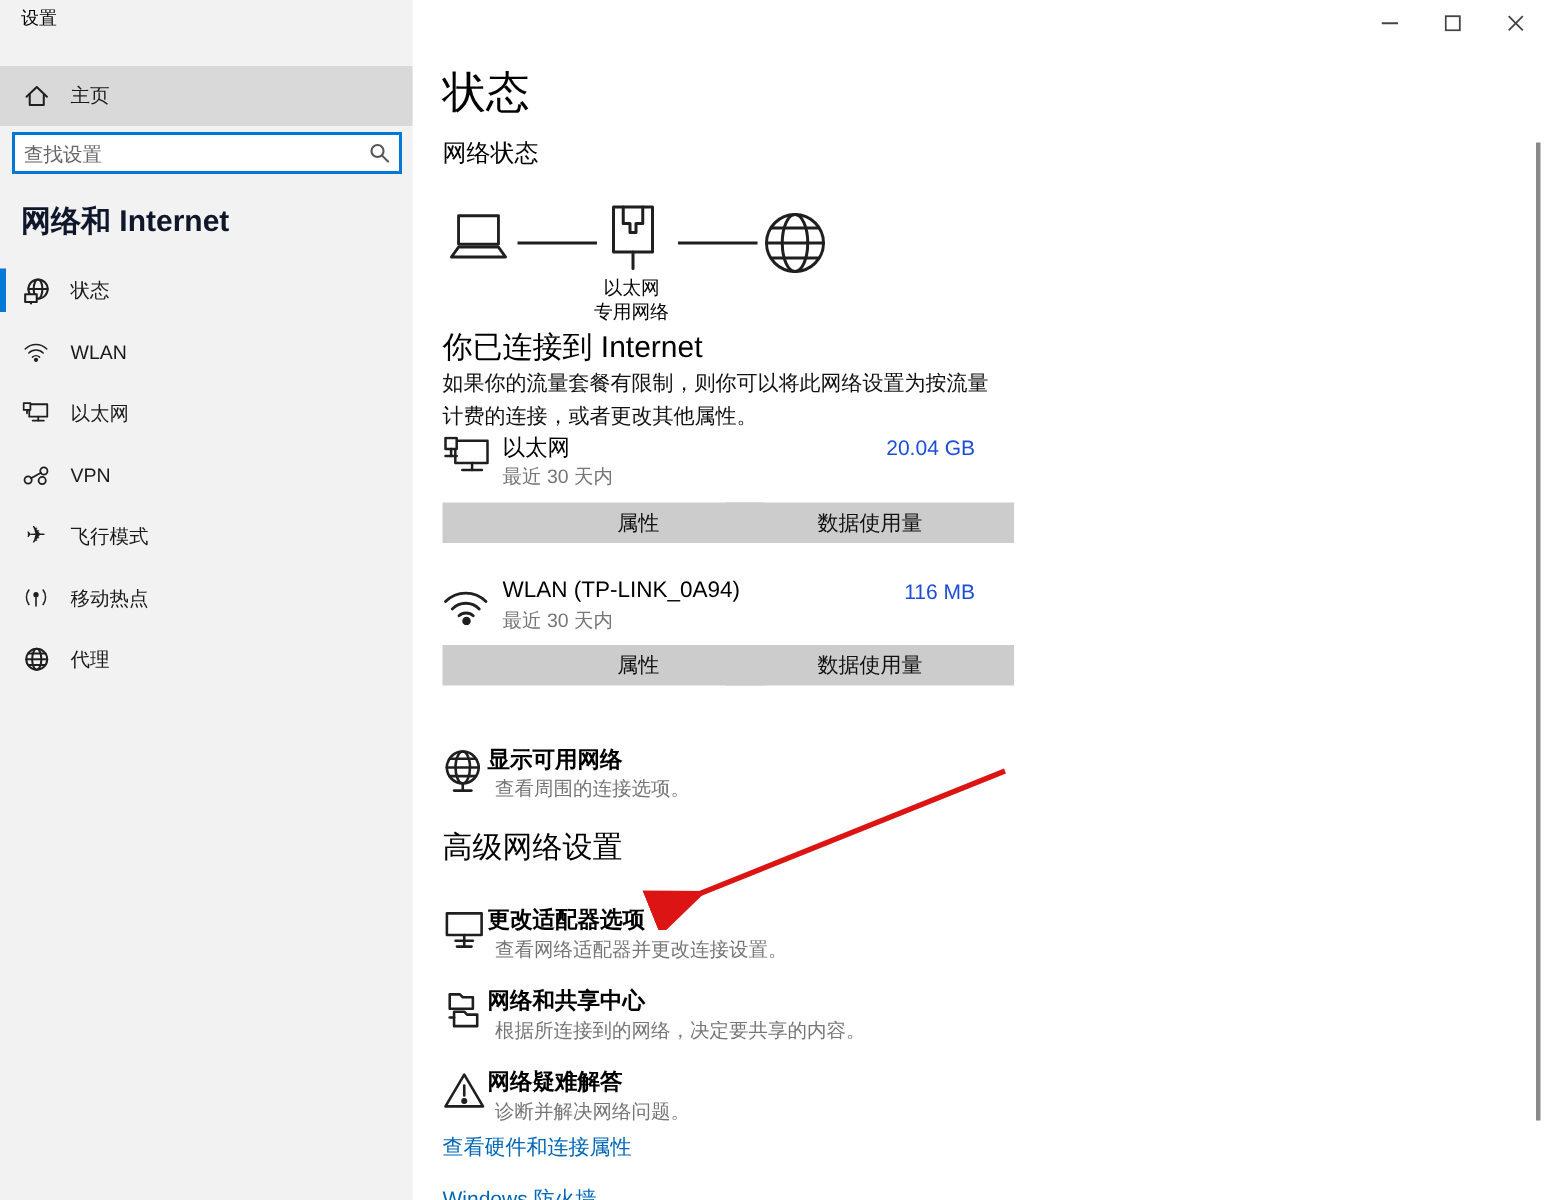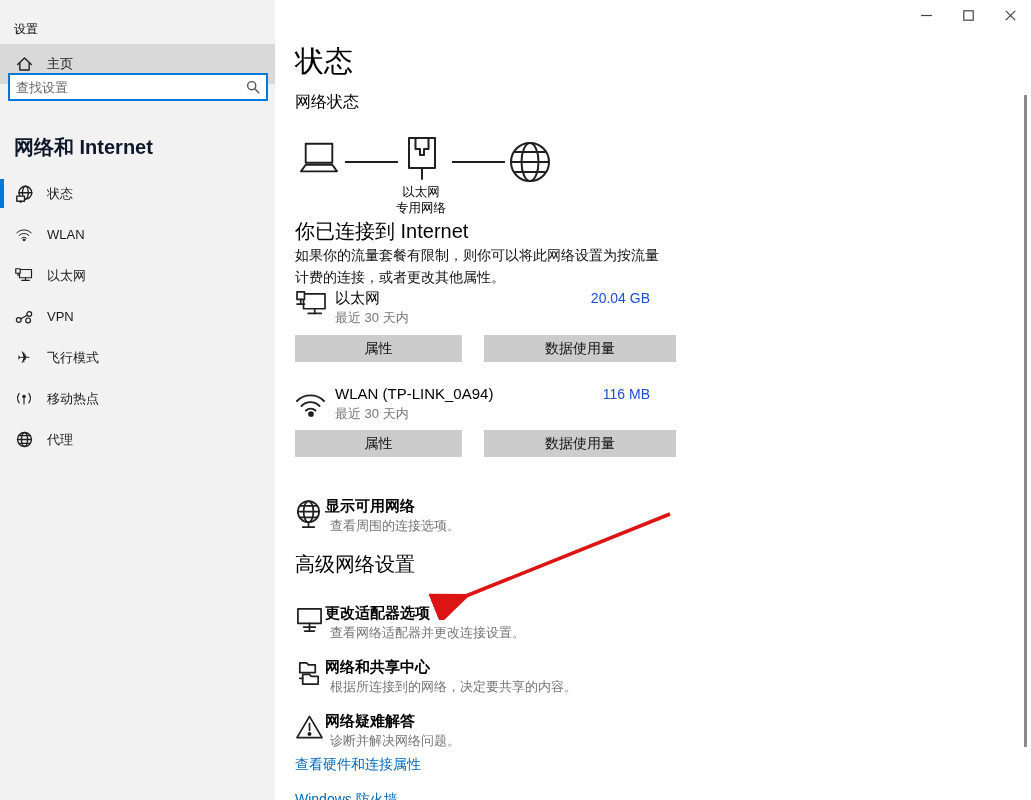--- a/index.html
+++ b/index.html
@@ -2,29 +2,29 @@
 <html><head>
 <meta charset="utf-8">
 <style>
   html,body{margin:0;padding:0;background:#fff;}
   .screen{position:relative;width:1031px;height:800px;background:#ffffff;overflow:hidden;
           font-family:"Liberation Sans","DejaVu Sans",sans-serif;color:#1a1a1a;}
   svg{display:block;}
   .icon{stroke:#1f1f1f;fill:none;stroke-width:1.6;stroke-linecap:round;stroke-linejoin:round;}
 
   
-  .win-title{position:absolute;left:14px;top:21px;font-size:12px;color:#000;}
+  .win-title{position:absolute;left:14px;top:4px;font-size:12px;color:#000;}
   .win-controls{position:absolute;right:0;top:0;display:flex;}
   .win-btn{width:42px;height:30px;display:flex;align-items:center;justify-content:center;color:#444;font-size:13px;}
 
   
   .sidebar{position:absolute;left:0;top:0;width:275px;height:800px;background:#f2f2f2;}
   .home-row{position:absolute;left:0;top:44px;width:275px;height:40px;background:#d9d9d9;
             display:flex;align-items:center;gap:13px;padding-left:14px;box-sizing:border-box;font-size:13px;}
-  .search-box{position:absolute;left:8px;top:73px;width:260px;height:28px;background:#fff;
+  .search-box{position:absolute;left:8px;top:88px;width:260px;height:28px;background:#fff;
               border:2px solid #0078d7;box-sizing:border-box;display:flex;align-items:center;}
   .search-input{flex:1;height:100%;border:none;outline:none;background:transparent;
                 font-size:13px;padding:0 2px 0 6px;font-family:inherit;color:#333;}
   .search-input::placeholder{color:#666;}
   .search-glyph{width:26px;display:flex;justify-content:center;}
   .side-section-title{position:absolute;left:14px;top:134px;font-size:20px;font-weight:bold;color:#0f172a;}
   .nav{position:absolute;left:0;top:173px;width:275px;}
   .nav-item{position:relative;height:41px;display:flex;align-items:center;gap:13px;
             padding-left:14px;box-sizing:border-box;font-size:13px;}
   .nav-accent{position:absolute;left:0;top:6px;width:4px;height:29px;background:#0078d7;display:none;}
@@ -47,21 +47,21 @@
   .connected-desc{position:absolute;left:0;top:244px;width:364px;font-size:14px;line-height:1.58;color:#111;}
 
   .adapter-row{position:absolute;left:0;width:355px;}
   .adapter-icon{position:absolute;left:0;top:3px;}
   .adapter-name{position:absolute;left:40px;top:1px;font-size:15px;color:#000;}
   .adapter-period{position:absolute;left:40px;top:21px;font-size:13px;color:#767676;}
   .adapter-usage{position:absolute;left:0;top:2px;width:355px;text-align:right;font-size:14px;color:#1d4ed8;}
   .btn-row{position:absolute;left:0;width:355px;height:27px;}
   .gray-btn{position:absolute;top:0;height:27px;background:#cccccc;display:flex;align-items:center;
             justify-content:center;font-size:14px;color:#111;}
-  .gray-btn.b1{left:0;width:167px;}
+  .gray-btn.b1{left:0;width:167px;padding-left:47px;}
   .gray-btn.b2{left:189px;width:192px;}
 
   .feature-row{position:absolute;left:0;width:370px;}
   .feature-icon{position:absolute;left:0;top:2px;}
   .feature-title{position:absolute;left:30px;top:0;font-size:15px;font-weight:bold;color:#000;}
   .feature-desc{position:absolute;left:35px;top:20px;font-size:13px;color:#767676;}
   .advanced-h{position:absolute;left:0;top:551px;font-size:20px;font-weight:400;color:#000;}
   .page-link{position:absolute;left:0;font-size:14px;color:#0067b8;cursor:pointer;}
 
   

